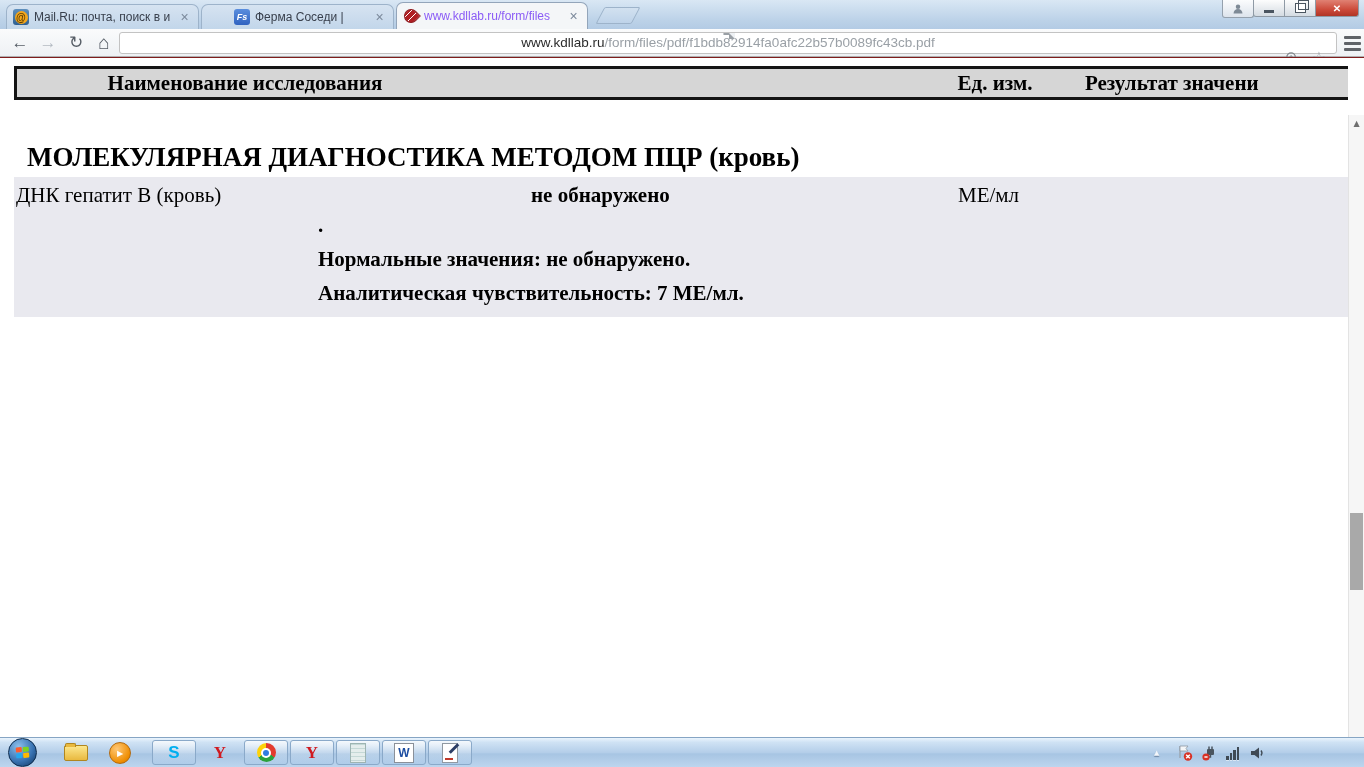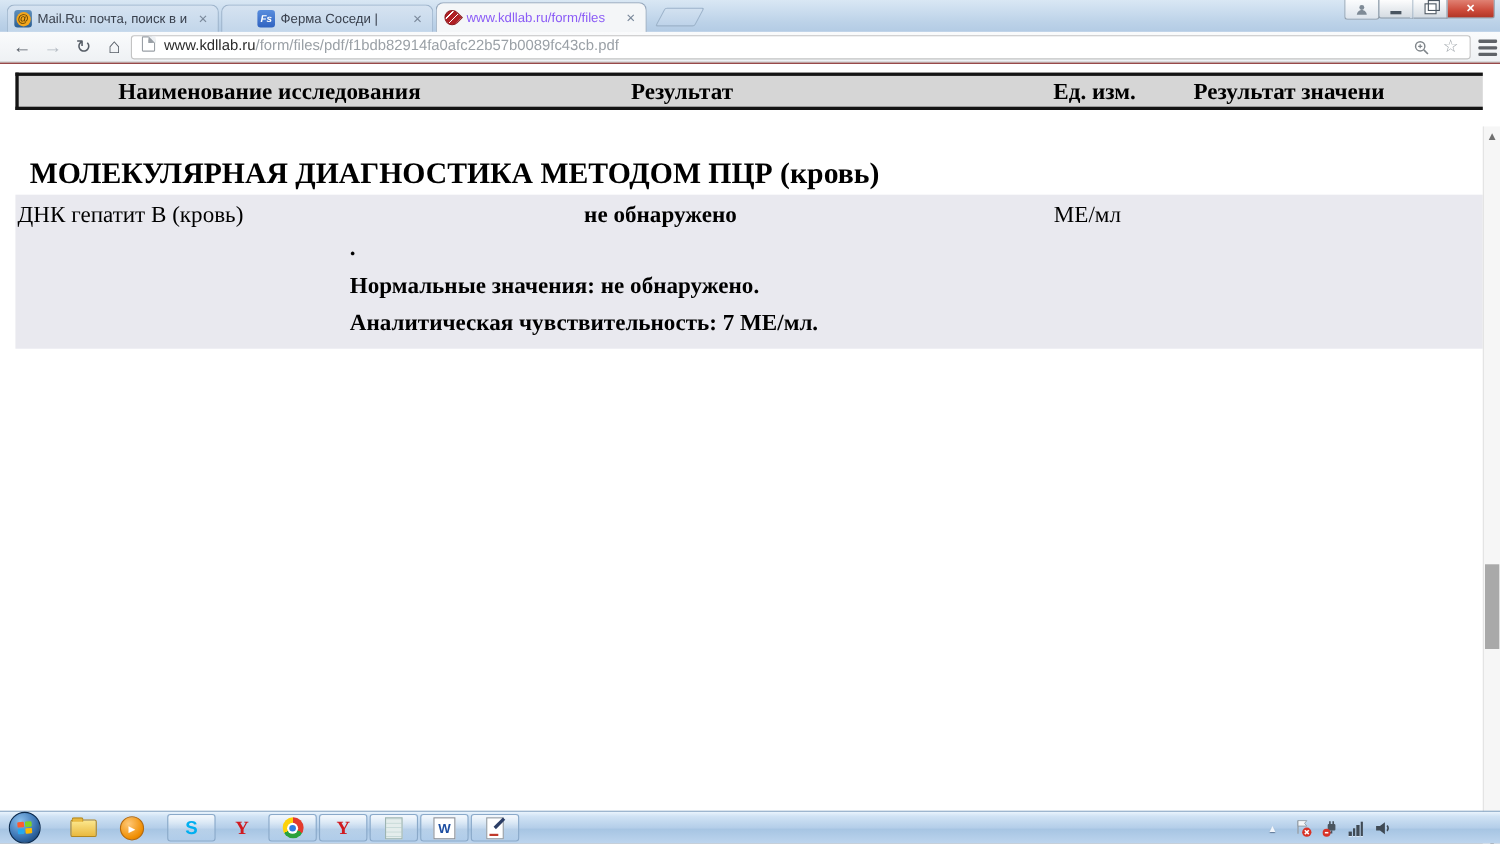--- a/index.html
+++ b/index.html
@@ -41,21 +41,21 @@
   .minbar{width:10px;height:3px;background:#4a5560;margin-top:6px;}
   .maxbox{position:relative;width:9px;height:8px;border:1px solid #4a5560;background:#fff;}
   .maxbox:before{content:"";position:absolute;left:2px;top:-4px;width:9px;height:8px;border:1px solid #4a5560;}
 
   
   .toolbar{position:absolute;left:0;top:29px;width:1364px;height:28px;
            background:linear-gradient(#fafbfc,#eef1f4);border-bottom:1px solid #b0b0b0;box-sizing:border-box;}
   .navbtn{position:absolute;top:2px;width:24px;height:24px;text-align:center;font-size:17px;line-height:24px;color:#565d66;}
   .navbtn.disabled{color:#b3bac2;}
   .omnibox{position:absolute;left:119px;top:3px;width:1218px;height:22px;box-sizing:border-box;
-           background:#fff;border:1px solid #c3c3c3;border-radius:3px;display:flex;}
+           background:#fff;border:1px solid #c3c3c3;border-radius:3px;display:flex;align-items:center;flex-direction:column;}
   .page-ico{position:relative;width:10px;height:12px;border:1px solid #9aa0a6;border-radius:1px;margin:0 8px 0 9px;background:#fff;}
   .page-ico:before{content:"";position:absolute;right:-1px;top:-1px;border:3px solid;
                    border-color:#eef1f4 #eef1f4 #9aa0a6 #9aa0a6;}
   .url{font-size:13.5px;white-space:nowrap;}
   .url .domain{color:#2b2b2b;}
   .url .path{color:#9aa0a6;}
   .omni-right{margin-left:auto;display:flex;align-items:center;}
   .star{font-size:16px;color:#9aa0a6;margin:0 10px 0 12px;line-height:16px;}
   .menu-btn{position:absolute;left:1344px;top:4px;width:17px;height:20px;color:#5f6368;}
   .menu-btn i{display:block;height:3px;background:#5f6368;margin:3px 0;border-radius:1px;}
@@ -196,21 +196,20 @@
     <div class="menu-btn">
         <i></i>
         <i></i>
         <i></i>
       </div>
   </div>
 
   <div class="content">
     <div class="pdf-header">
       <span class="h-name">Наименование исследования</span>
-      <span class="h-result">Результат</span>
       <span class="h-unit">Ед. изм.</span>
       <span class="h-normal">Результат значени</span>
     </div>
     <div class="section-title">МОЛЕКУЛЯРНАЯ ДИАГНОСТИКА МЕТОДОМ ПЦР (кровь)</div>
     <div class="result-row">
       <span class="r-name">ДНК гепатит B (кровь)</span>
       <span class="r-result">не обнаружено</span>
       <span class="r-unit">МЕ/мл</span>
       <span class="r-dot">.</span>
       <span class="r-note1">Нормальные значения: не обнаружено.</span>

